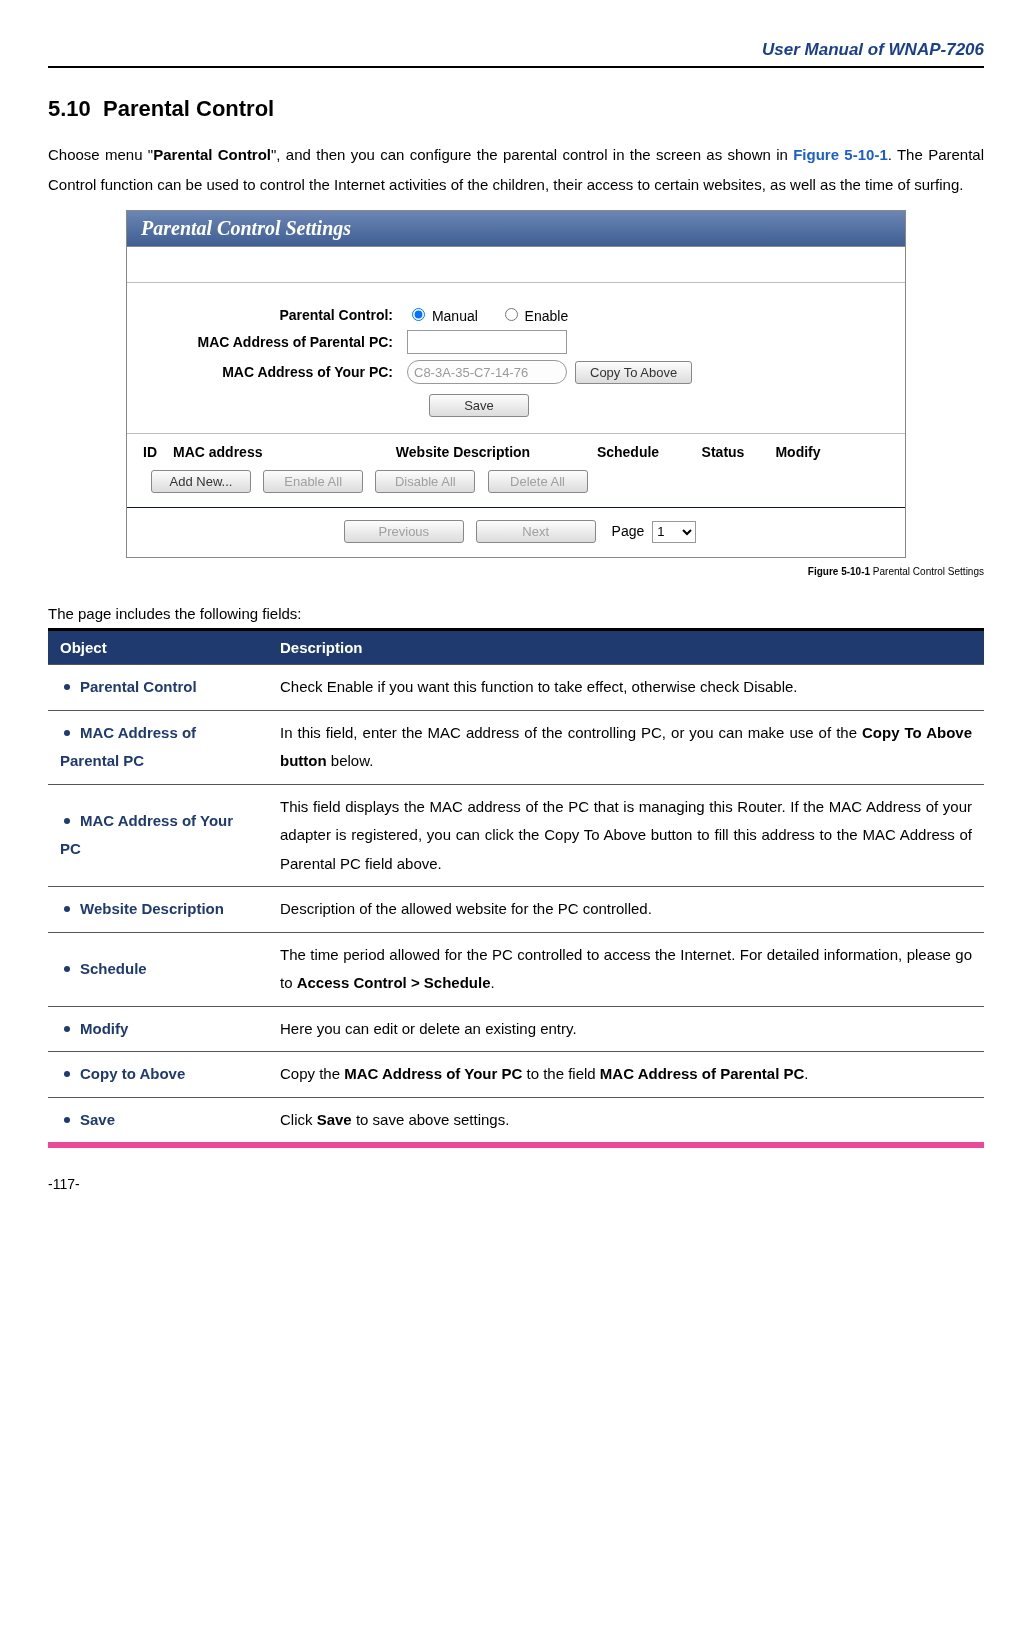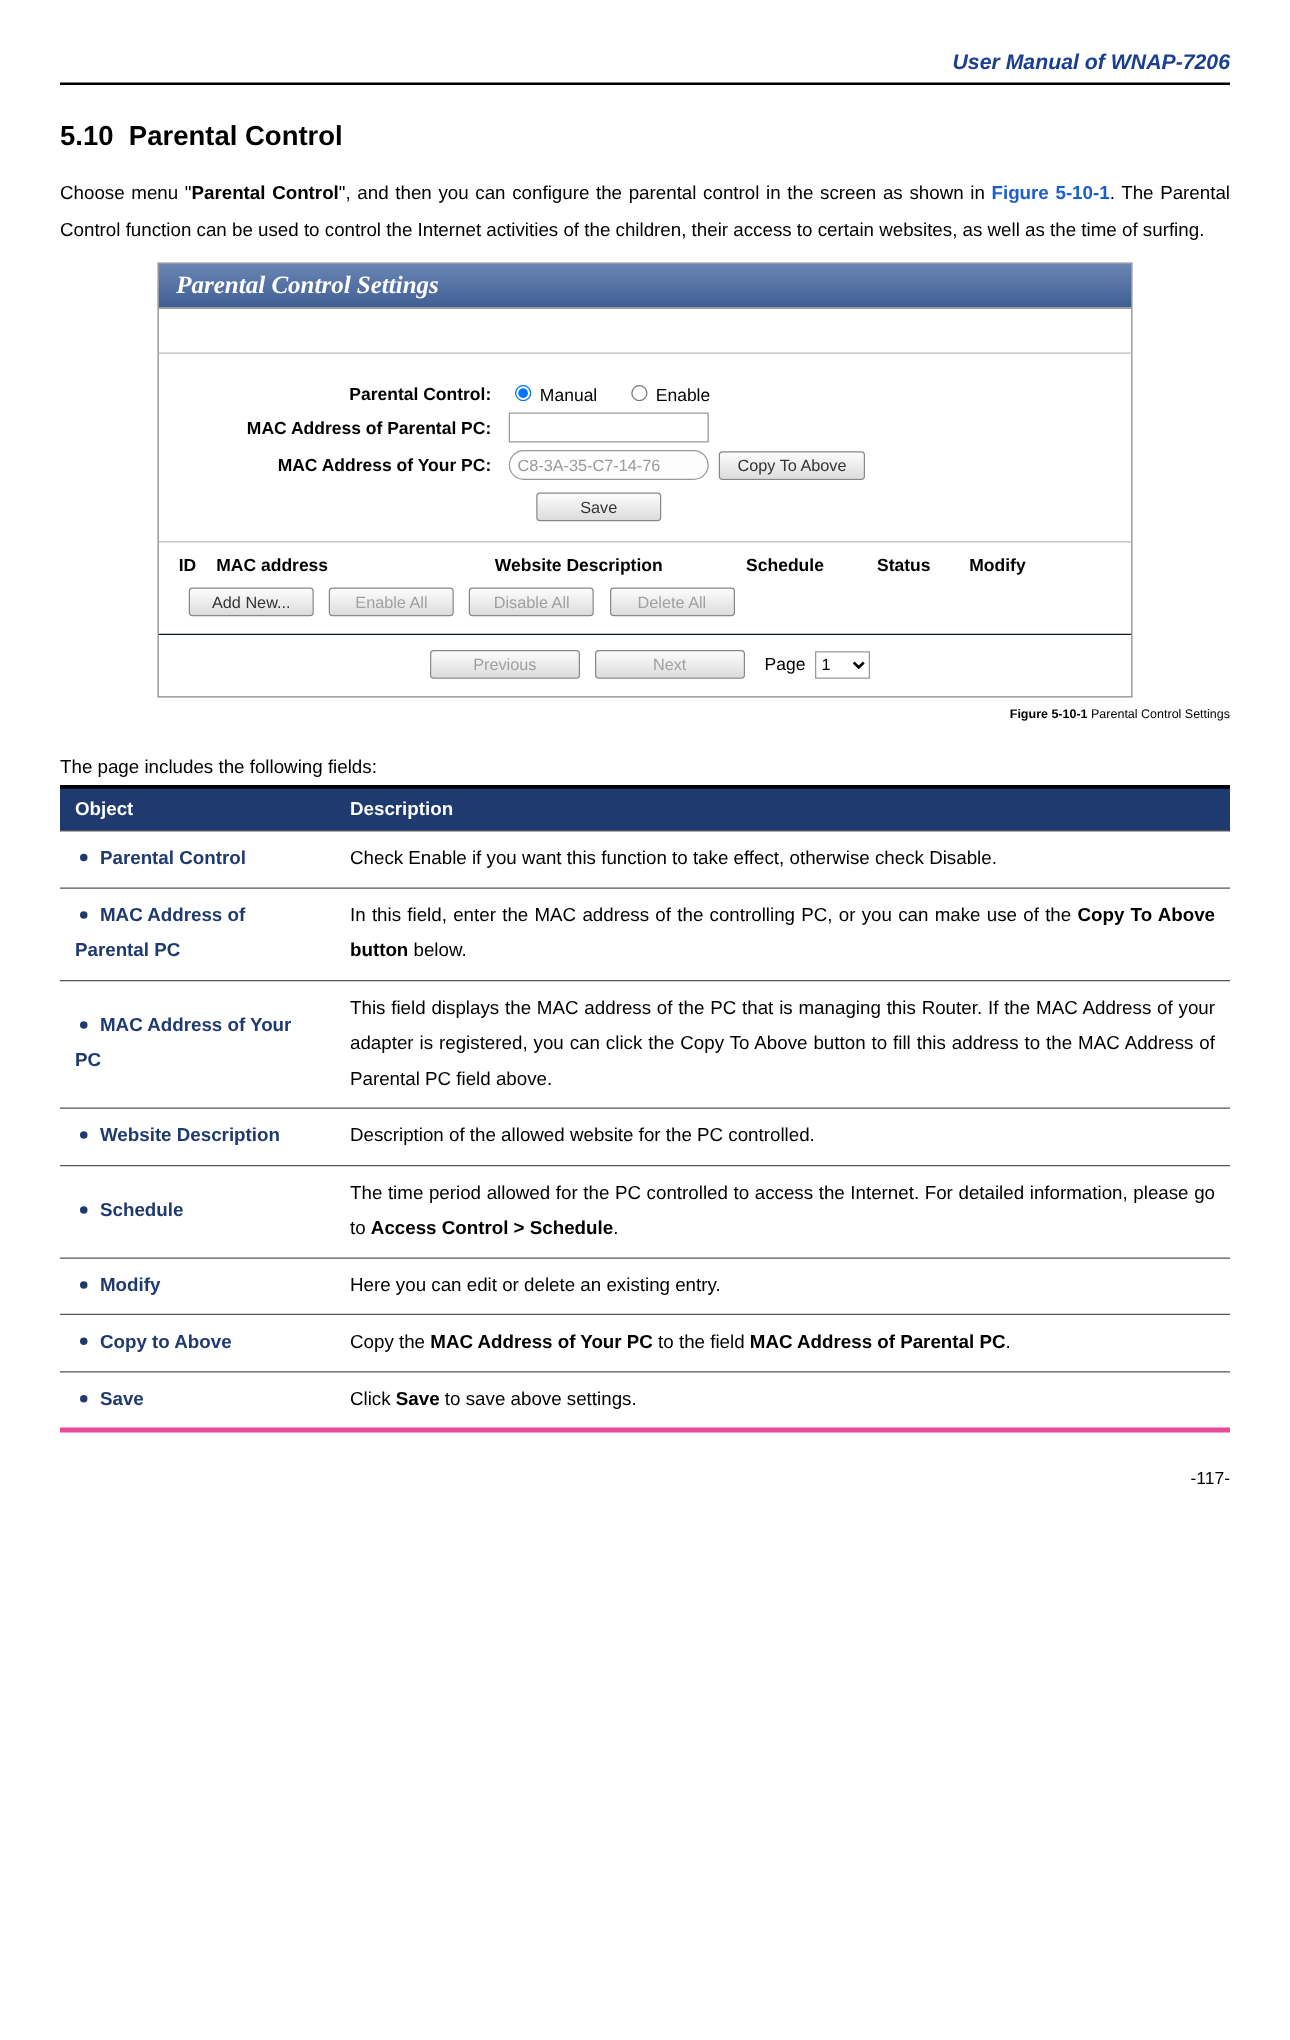--- a/index.html
+++ b/index.html
@@ -142,21 +142,21 @@
     font-size: 10px;
     margin: 8px 0 28px 0;
   }
 
   
   .fields-intro { margin: 0 0 6px 0; }
   table.desc {
     width: 100%;
     border-collapse: collapse;
     border-top: 3px solid #000;
-    border-bottom: 4px solid #ec4899;
+    border-bottom: 6px solid #ec4899;
   }
   table.desc th {
     background: #1f3a6e;
     color: #fff;
     text-align: left;
     padding: 8px 12px;
     font-size: 15px;
     font-weight: bold;
   }
   table.desc th:first-child { width: 220px; }
@@ -174,21 +174,21 @@
   .bullet {
     display: inline-block;
     width: 6px; height: 6px;
     background: #1f3a6e;
     border-radius: 50%;
     vertical-align: middle;
     margin: 0 10px 2px 4px;
   }
   .desc td.desccell { text-align: justify; }
   .pagenum {
-    text-align: right;
+    text-align: left;
     font-size: 14px;
     margin-top: 28px;
   }
 </style>
 </head>
 <body>
 
 <div class="header-line">User Manual of WNAP-7206</div>
 <hr class="top-rule">
 

